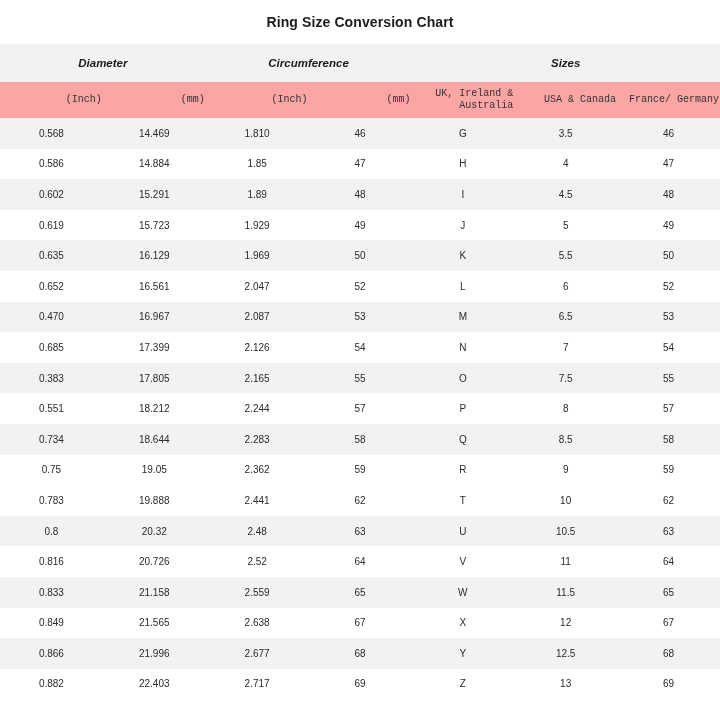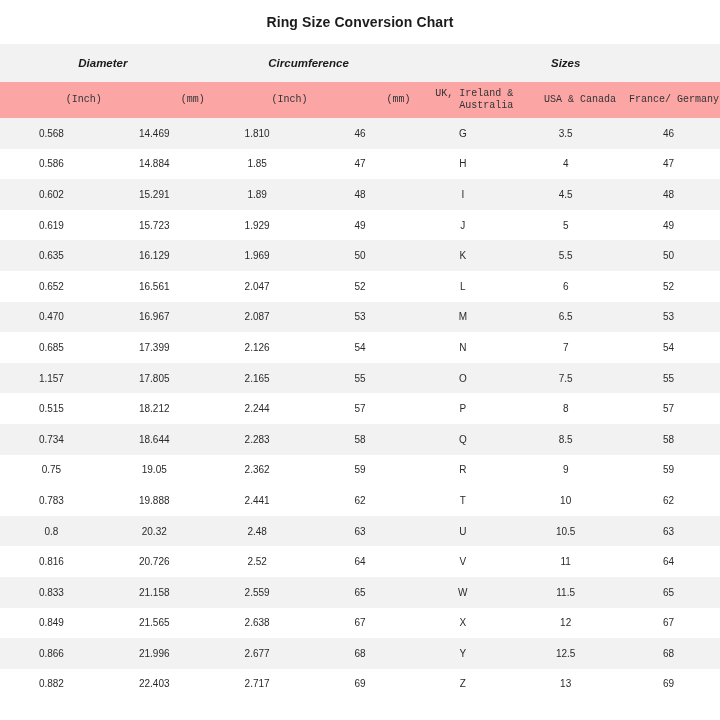--- a/index.html
+++ b/index.html
@@ -176,30 +176,30 @@
         <tr class="even">
           <td>0.685</td>
           <td>17.399</td>
           <td>2.126</td>
           <td>54</td>
           <td>N</td>
           <td>7</td>
           <td>54</td>
         </tr>
         <tr class="odd">
-          <td>1.157</td>
+          <td>0.383</td>
           <td>17.805</td>
           <td>2.165</td>
           <td>55</td>
           <td>O</td>
           <td>7.5</td>
           <td>55</td>
         </tr>
         <tr class="even">
-          <td>0.515</td>
+          <td>0.551</td>
           <td>18.212</td>
           <td>2.244</td>
           <td>57</td>
           <td>P</td>
           <td>8</td>
           <td>57</td>
         </tr>
         <tr class="odd">
           <td>0.734</td>
           <td>18.644</td>

